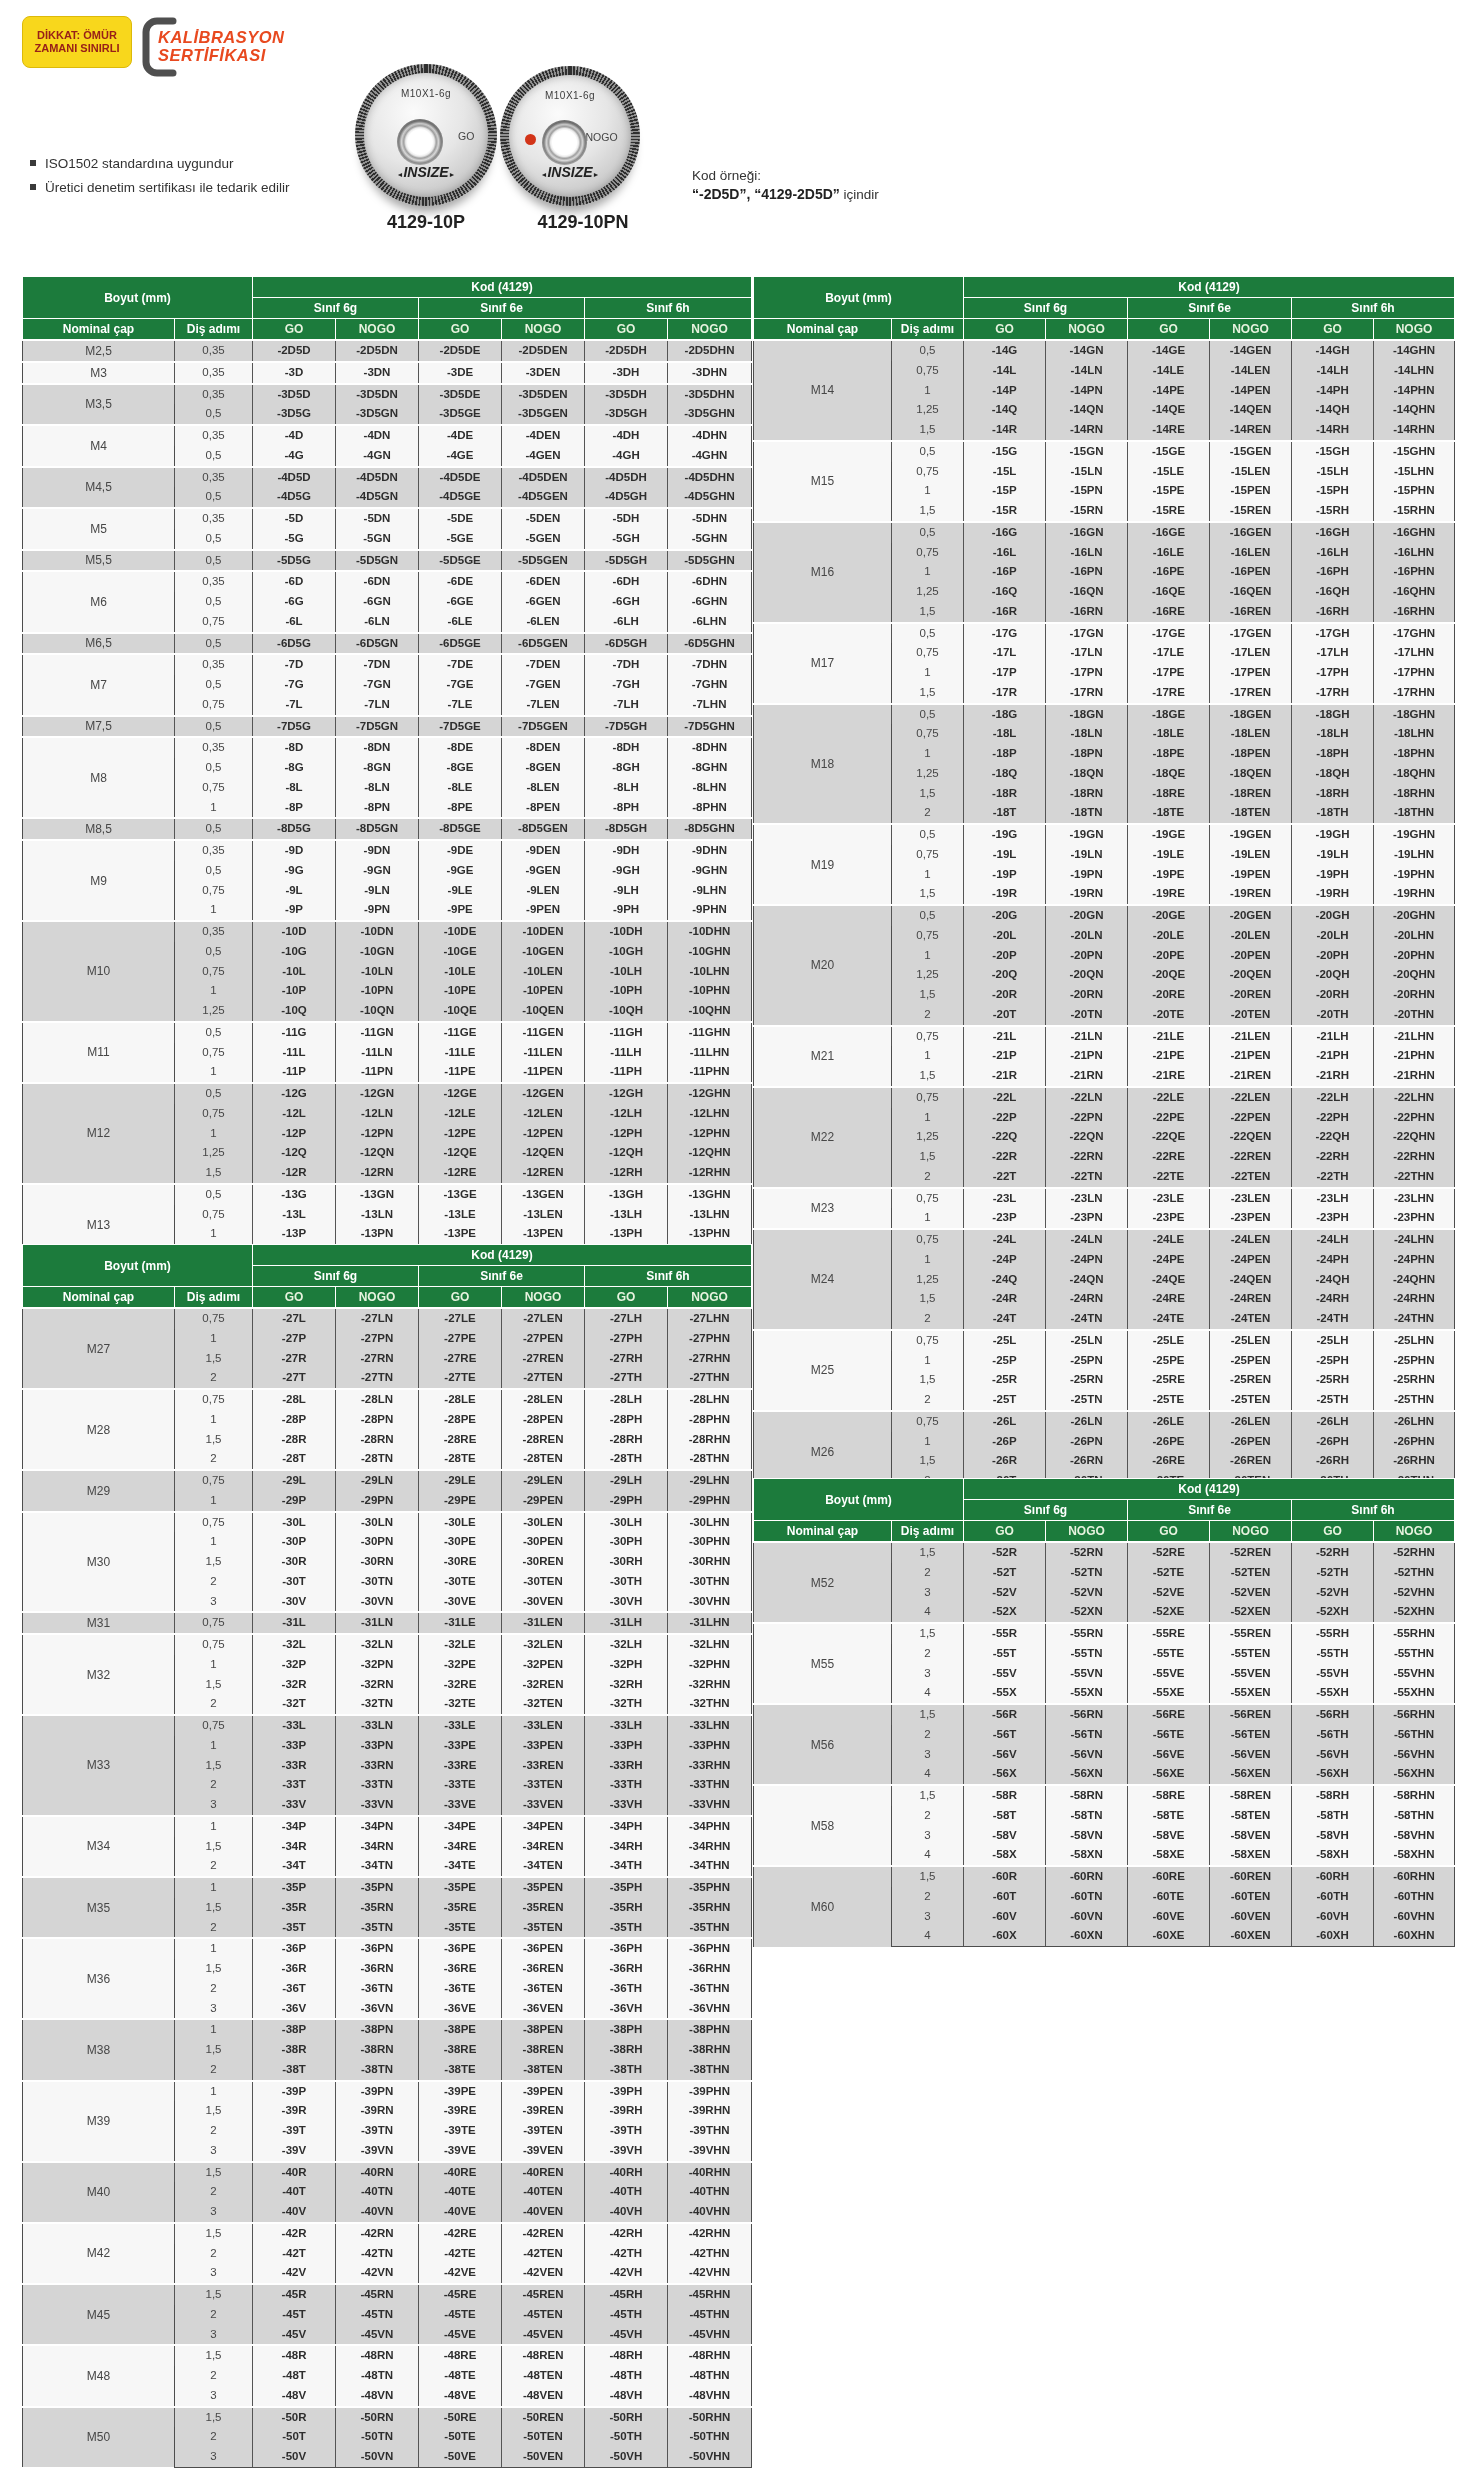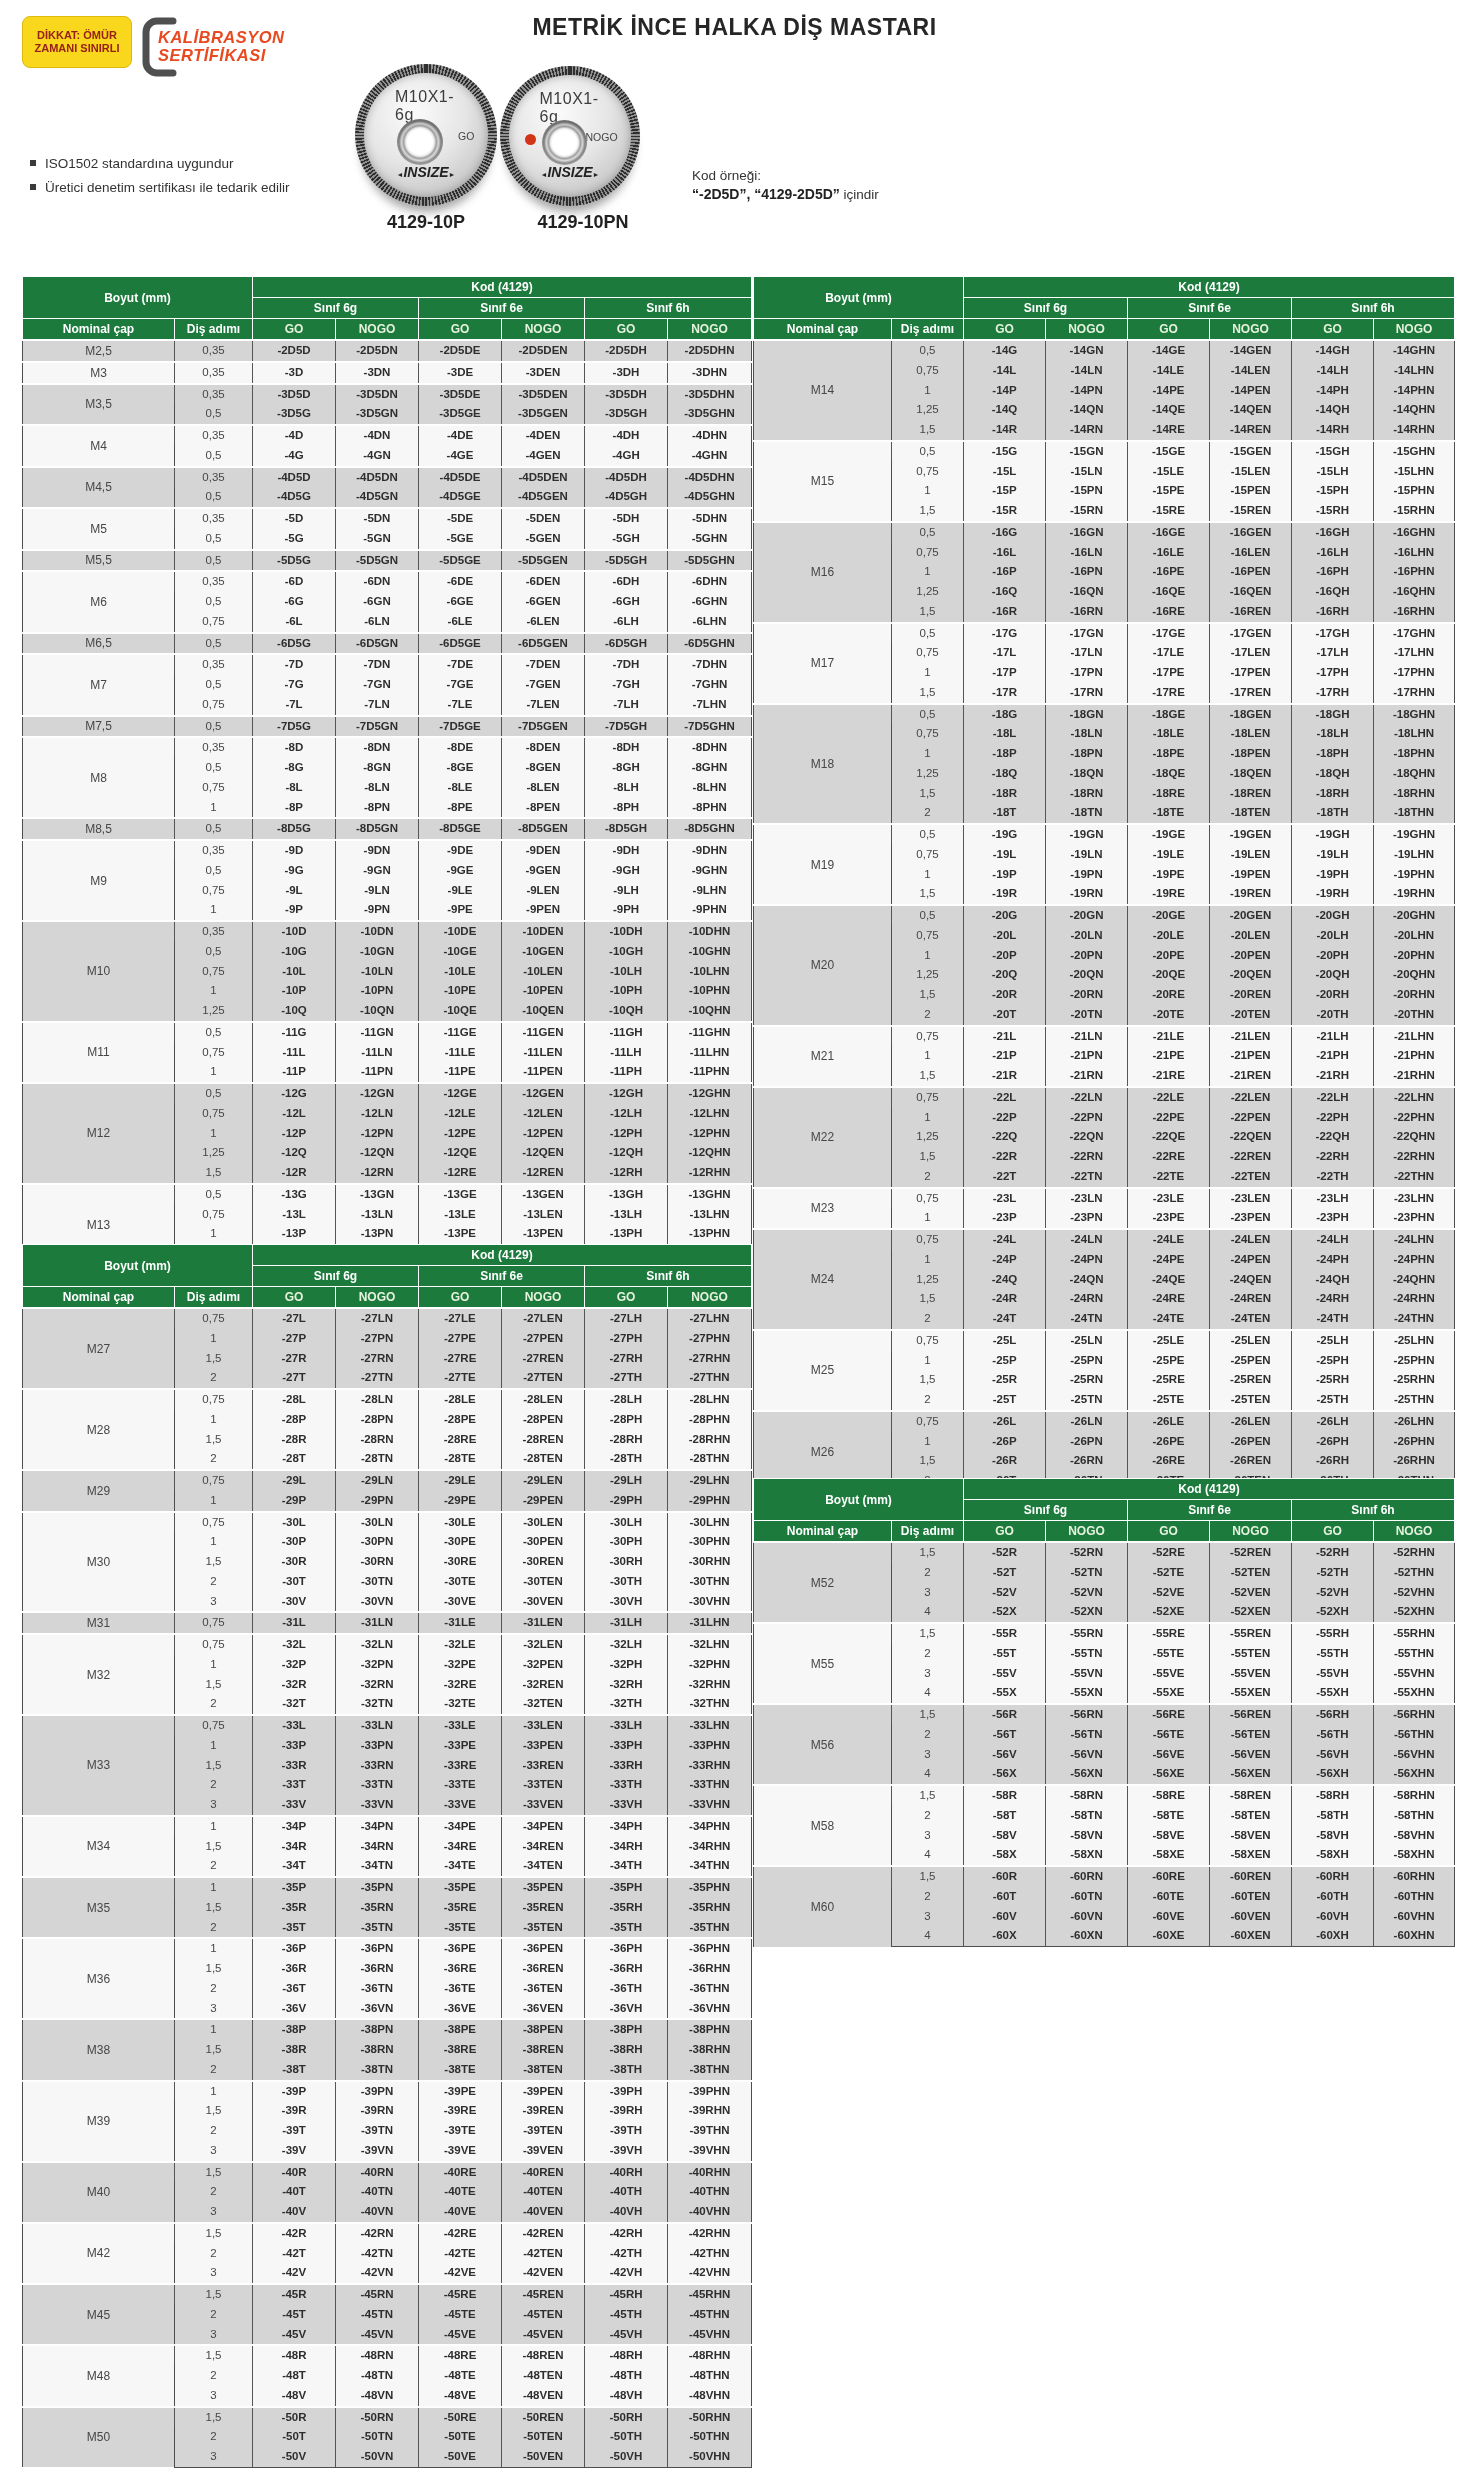--- a/index.html
+++ b/index.html
@@ -25,21 +25,21 @@
   .ring{position:absolute;border-radius:50%;}
   .ring .rim{position:absolute;inset:0;border-radius:50%;
              background:repeating-conic-gradient(#2f2f2f 0deg 1.4deg,#909090 1.4deg 2.8deg);
              box-shadow:0 12px 10px -6px rgba(0,0,0,.35);}
   .ring .face{position:absolute;inset:9px;border-radius:50%;
               background:radial-gradient(circle at 40% 32%,#fbfbfb,#e6e6e6 45%,#cacaca 75%,#a9a9a9);
               box-shadow:inset 0 0 8px rgba(0,0,0,.25);}
   .hole{position:absolute;left:27%;top:37%;width:37%;height:37%;border-radius:50%;
         background:radial-gradient(circle,#ffffff 0 38%,#ececec 44%,#9e9e9e 50%,#d9d9d9 57%,#8f8f8f 65%,#cfcfcf 73%,#7c7c7c 100%);
         box-shadow:inset 0 2px 5px rgba(0,0,0,.45);}
-  .rlabel{position:absolute;top:12%;left:50%;transform:translateX(-50%);font-size:16px;color:#3c3c3c;letter-spacing:.5px;}
+  .rlabel{position:absolute;top:12%;left:50%;transform:translateX(-50%);font-size:10px;color:#3c3c3c;letter-spacing:.5px;}
   .rmark{position:absolute;right:11%;top:46%;font-size:10.5px;color:#444;}
   .rbrand{position:absolute;bottom:14%;left:50%;transform:translateX(-50%);font-size:14px;font-style:italic;
           font-weight:bold;color:#222;white-space:nowrap;}
   .rbrand::before{content:"◄";font-size:7px;} .rbrand::after{content:"►";font-size:7px;}
   .ndot{position:absolute;left:13%;top:48%;width:11px;height:11px;border-radius:50%;background:var(--nogo-dot);}
   #ring-go{left:355px;top:64px;width:142px;height:142px;}
   #ring-nogo{left:500px;top:66px;width:140px;height:140px;}
   .prod-code{position:absolute;top:212px;font-size:18px;font-weight:bold;color:#222;text-align:center;}
   #pc1{left:355px;width:142px;} #pc2{left:513px;width:140px;text-align:center;}
 
@@ -81,21 +81,20 @@
       <svg width="40" height="62" viewBox="0 0 40 62">
         <path d="M33 5 H17 a11 11 0 0 0 -11 11 v30 a11 11 0 0 0 11 11 h16" fill="none" stroke="#4f4f4f" stroke-width="7" stroke-linecap="round"></path>
       </svg>
     </span>
     <div class="cal-text">
       <div>KALİBRASYON</div>
       <div>SERTİFİKASI</div>
     </div>
   </div>
 
-  <h1>METRİK İNCE HALKA DİŞ MASTARI</h1>
 
   <ul class="features">
     <li>
       <span class="sq"></span><span>ISO1502 standardına uygundur</span>
     </li>
     <li>
       <span class="sq"></span><span>Üretici denetim sertifikası ile tedarik edilir</span>
     </li>
   </ul>
 

